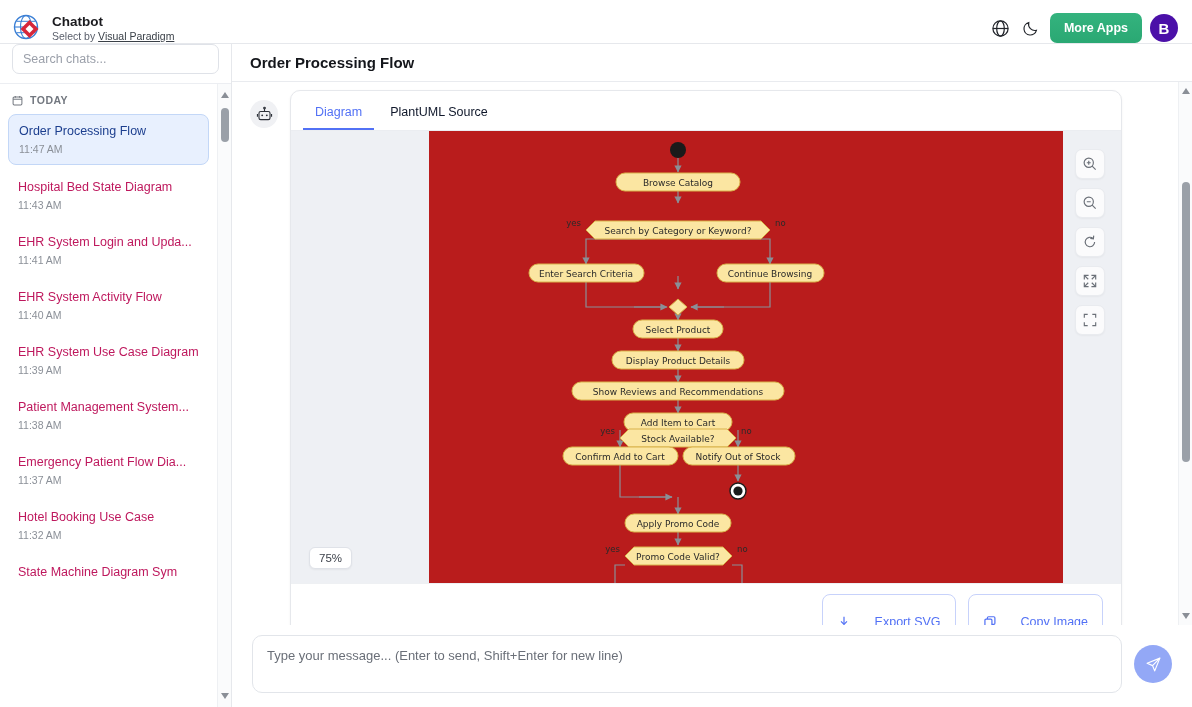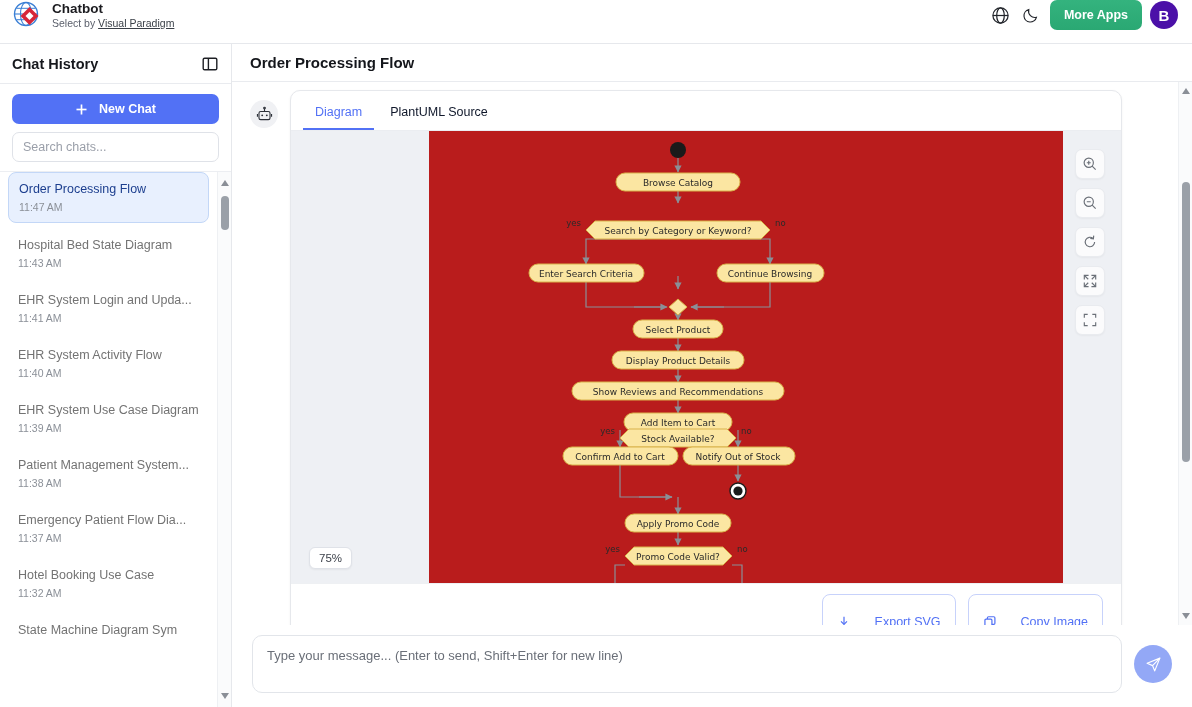--- a/index.html
+++ b/index.html
@@ -9,21 +9,21 @@
     background: #ffffff;
     overflow: hidden;
   }
   body { display: flex; flex-direction: column; }
 
   
   .topbar {
     height: 44px; min-height: 44px;
     background: #ffffff;
     border-bottom: 1px solid #e6e8ec;
-    display: flex; align-items: flex-start;
+    display: flex; align-items: flex-end;
     padding: 0 14px 0 12px;
   }
   .brand { display: flex; align-items: center; gap: 10px; }
   .brand-logo { width: 30px; height: 30px; position: relative; }
   .brand-text { line-height: 1.15; }
   .brand-title { font-size: 13.5px; font-weight: bold; color: #1b1b1f; }
   .brand-sub { font-size: 10.5px; color: #5a5f6b; }
   .brand-sub a { color: #3a4048; text-decoration: underline; }
   .topbar-right { margin-left: auto; display: flex; align-items: center; gap: 8px; }
   .icon-btn {
@@ -89,21 +89,21 @@
     display: flex; align-items: center; gap: 7px;
     padding: 10px 0 8px 12px;
     font-size: 10.5px; font-weight: bold; letter-spacing: .5px;
     color: #72777f; text-transform: uppercase;
   }
   .chat-item {
     margin: 0 8px 6px 8px; padding: 8px 10px;
     border-radius: 8px; cursor: pointer; line-height: 1.35;
   }
   .chat-item.active { background: #e8f0fe; border: 1px solid #c3d7f7; }
-  .chat-name { font-size: 12.5px; color: #737373; white-space: nowrap; overflow: hidden; }
+  .chat-name { font-size: 12.5px; color: #be185d; white-space: nowrap; overflow: hidden; }
   .chat-item.active .chat-name { color: #1d3f8f; }
   .chat-time { font-size: 10.5px; color: #8b9098; margin-top: 2px; }
   
   .vscroll {
     position: absolute; right: 0; top: 0; bottom: 0; width: 14px;
     background: #fafbfc; border-left: 1px solid #eef0f3;
   }
   .vscroll .arrow {
     position: absolute; left: 3px; width: 8px; height: 8px; cursor: pointer;
   }
@@ -240,48 +240,39 @@
       </svg>
     </div>
     <button class="more-apps">More Apps</button>
     <div class="avatar">B</div>
   </div>
 </div>
 
 <div class="body-split">
 
   <div class="sidebar">
-    <div class="sb-head">
-      <div class="sb-title">Chat History</div>
-      <div class="sb-toggle">
-        <svg width="18" height="18" viewBox="0 0 18 18" fill="none" stroke="#1d1f24" stroke-width="1.4">
-          <rect x="2.2" y="3.2" width="13.6" height="11.6" rx="1.4"></rect>
-          <line x1="7.4" y1="3.2" x2="7.4" y2="14.8"></line>
-        </svg>
-      </div>
-    </div>
-
-    <div class="sb-actions">
-      <button class="new-chat">
-        <span>
-          <svg width="13" height="13" viewBox="0 0 14 14" stroke="#fff" stroke-width="1.8">
-              <line x1="7" y1="1.6" x2="7" y2="12.4"></line>
-              <line x1="1.6" y1="7" x2="12.4" y2="7"></line>
-            </svg>
-        </span>
-        <span>New Chat</span>
-      </button>
-    </div>
+
 
     <div class="search-wrap">
       <input class="search-input" placeholder="Search chats..." style="">
     </div>
 
     <div class="chat-scroll">
       <div id="chat-groups">
+          <div class="day-label">
+            <span>
+              <svg width="11" height="11" viewBox="0 0 12 12" fill="none" stroke="#72777f" stroke-width="1.1">
+                <rect x="1.2" y="2.2" width="9.6" height="8.6" rx="1.2"></rect>
+                <line x1="1.2" y1="4.6" x2="10.8" y2="4.6"></line>
+                <line x1="3.6" y1="1.2" x2="3.6" y2="3"></line>
+                <line x1="8.4" y1="1.2" x2="8.4" y2="3"></line>
+              </svg>
+            </span>
+            <span>TODAY</span>
+          </div>
           <div class="chat-item active">
             <div class="chat-name">Order Processing Flow</div>
             <div class="chat-time">11:47 AM</div>
           </div>
           <div class="chat-item">
             <div class="chat-name">Hospital Bed State Diagram</div>
             <div class="chat-time">11:43 AM</div>
           </div>
           <div class="chat-item">
             <div class="chat-name">EHR System Login and Upda...</div>

